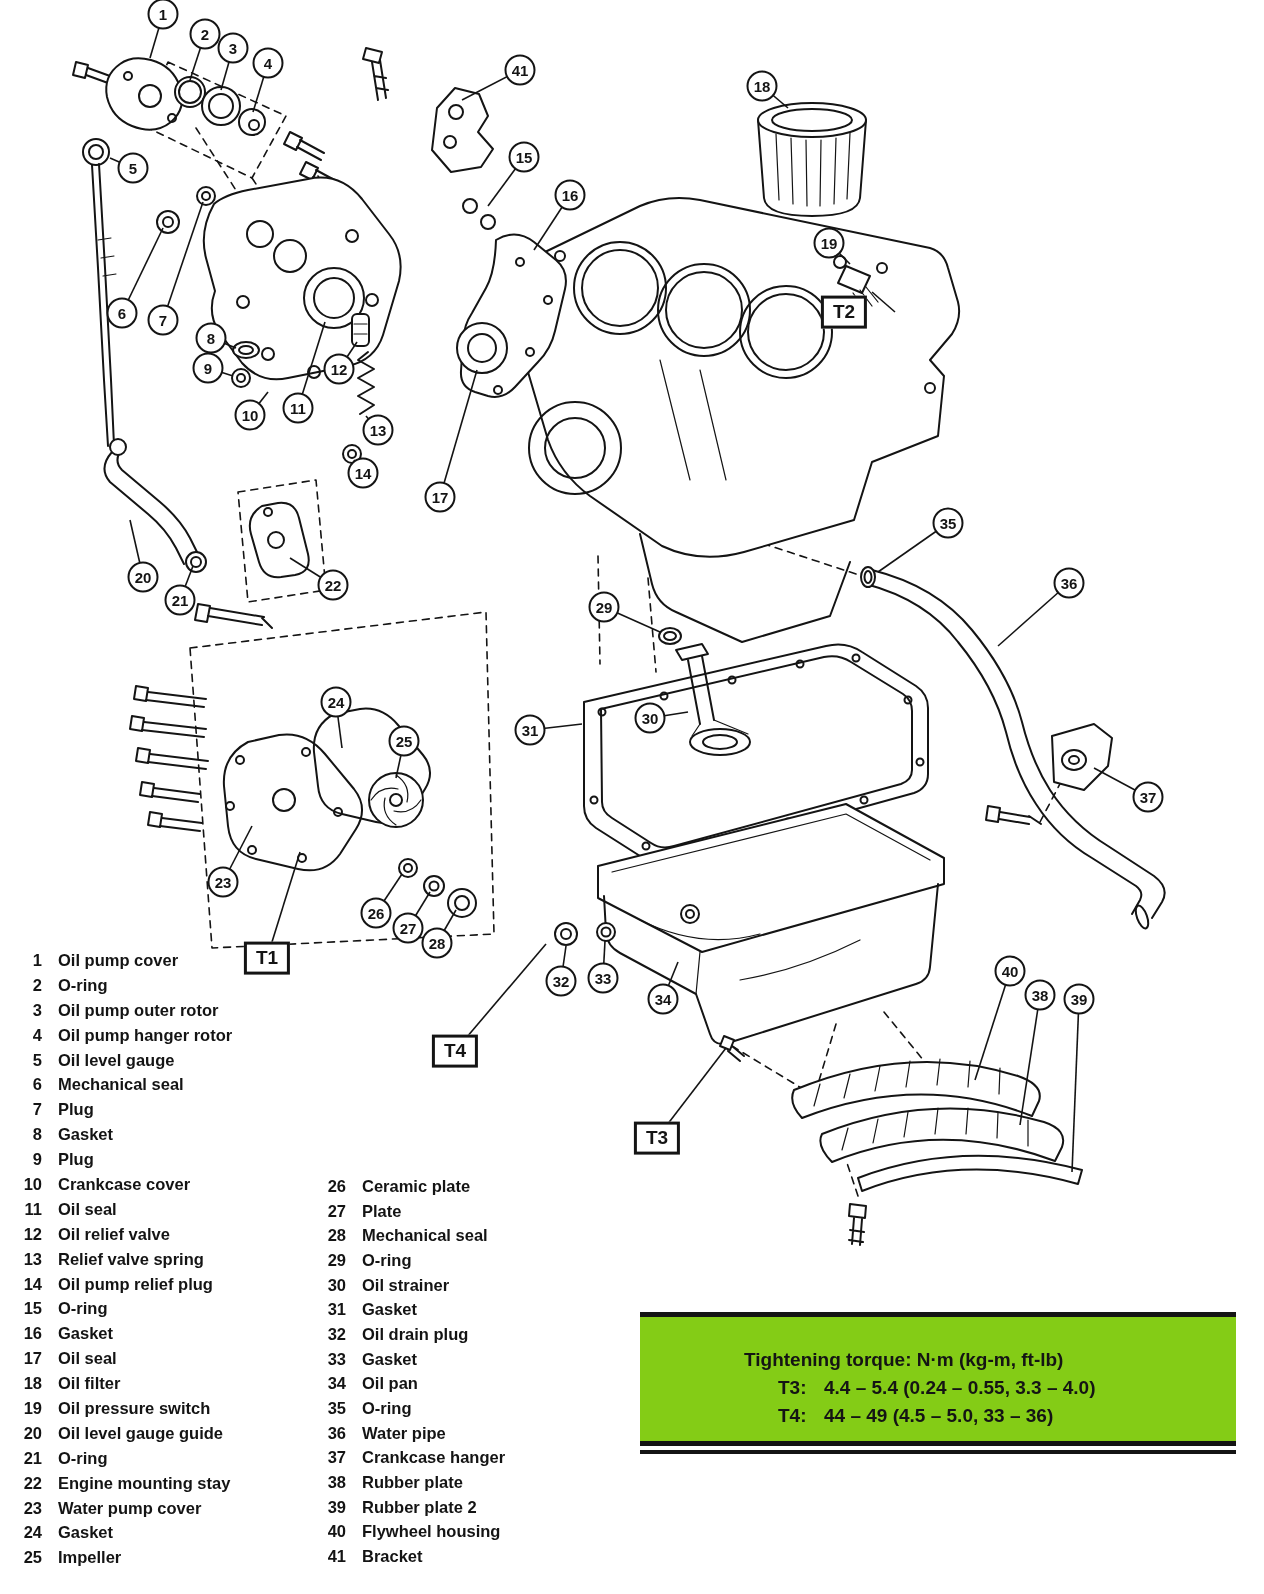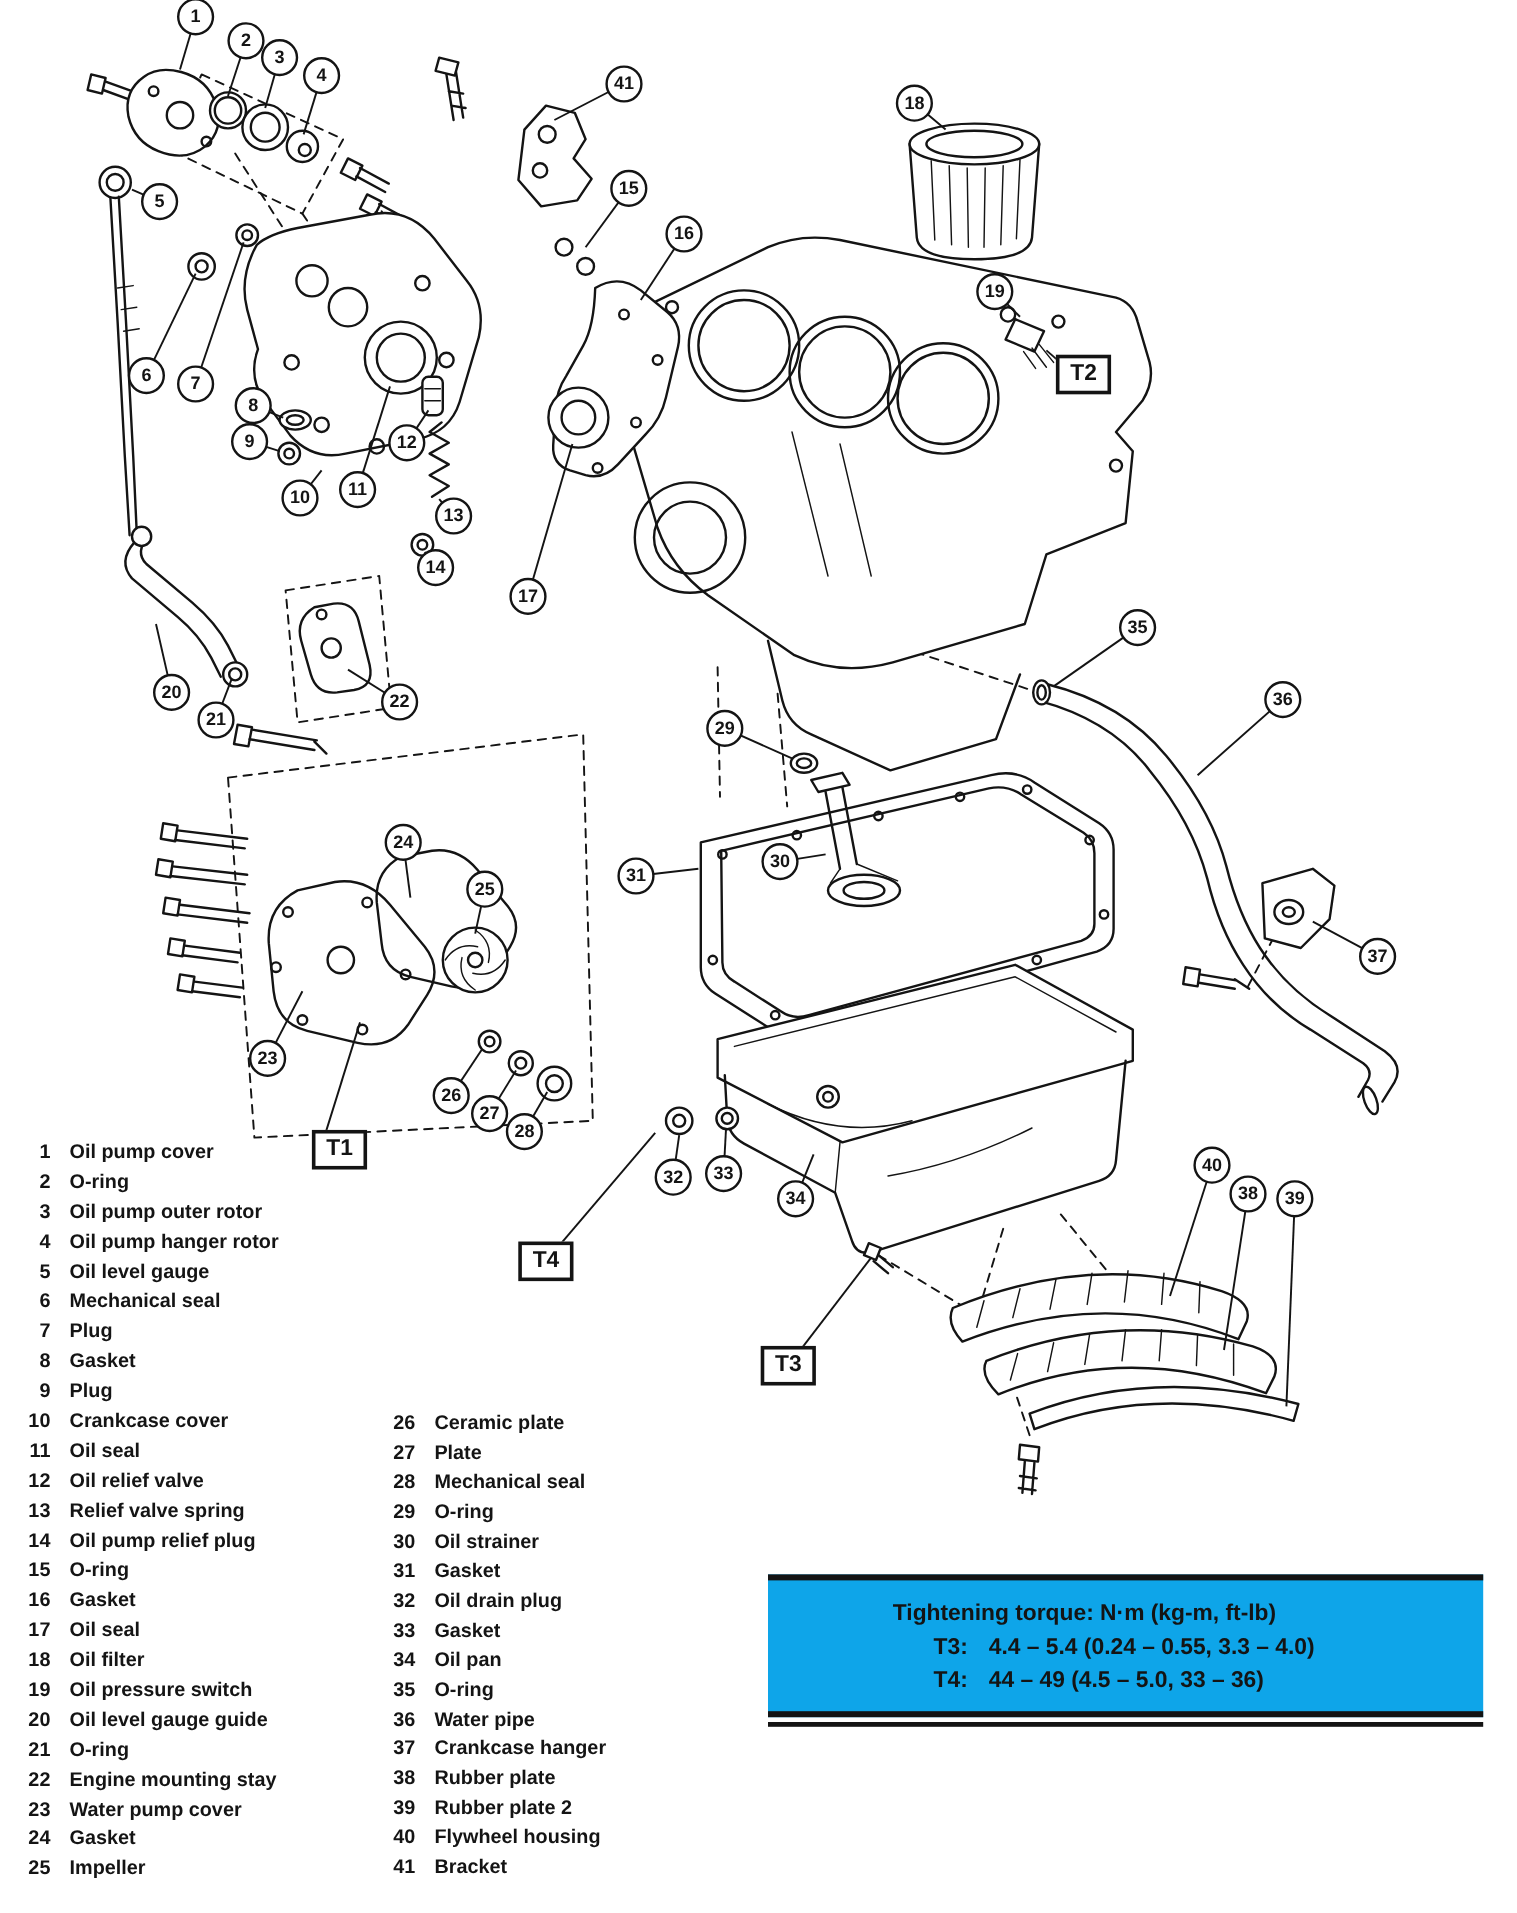--- a/index.html
+++ b/index.html
@@ -16,21 +16,21 @@
     font:700 19px/1.2 "Liberation Sans",sans-serif;transform:translate(-50%,-50%)}
   .parts-col{position:absolute;z-index:4}
   #parts-col-1{left:12px;top:948px}
   #parts-col-2{left:312px;top:1174px}
   .part-row{display:flex;align-items:center;height:24.9px;font-size:16.5px;font-weight:700;white-space:nowrap}
   #parts-col-2 .part-row{height:24.7px}
   .part-num{width:30px;text-align:right;flex:none}
   #parts-col-2 .part-num{width:34px}
   .part-name{margin-left:16px}
   #torque-panel{position:absolute;left:640px;top:1312px;width:596px;z-index:4;
-    border-top:5px solid #141414;border-bottom:5px solid #141414;padding:17px 10px 14px;background:#0ea5e9}
+    border-top:5px solid #141414;border-bottom:5px solid #141414;padding:32px 10px 14px;background:#84cc16}
   #torque-panel::after{content:"";position:absolute;left:0;right:0;bottom:-13px;border-bottom:4px solid #141414}
   .torque-title{font-size:19px;font-weight:700;margin-left:94px}
   .torque-row{display:flex;font-size:19px;font-weight:700;margin:6px 0 0 128px}
   .tq-label{width:46px;flex:none}
   .leader{stroke:#141414;stroke-width:1.6}
   svg .s{fill:none;stroke:#141414;stroke-width:2;stroke-linecap:round;stroke-linejoin:round}
   svg .t{stroke-width:1.2}
   svg .d{stroke-dasharray:7 6;stroke-width:1.6}
 </style>
 </head>
@@ -361,22 +361,22 @@
       <div class="callout" style="left: 223px; top: 882px;">23</div>
       <div class="callout" style="left: 376px; top: 913px;">26</div>
       <div class="callout" style="left: 408px; top: 928px;">27</div>
       <div class="callout" style="left: 437px; top: 943px;">28</div>
       <div class="callout" style="left: 561px; top: 981px;">32</div>
       <div class="callout" style="left: 603px; top: 978px;">33</div>
       <div class="callout" style="left: 663px; top: 999px;">34</div>
       <div class="callout" style="left: 1010px; top: 971px;">40</div>
       <div class="callout" style="left: 1040px; top: 995px;">38</div>
       <div class="callout" style="left: 1079px; top: 999px;">39</div>
-      <div class="tbox" style="left: 283px; top: 958px; text-align: right;">T1</div>
-      <div class="tbox" style="left: 903px; top: 312px; text-align: right;">T2</div>
+      <div class="tbox" style="left: 267px; top: 958px; text-align: right;">T1</div>
+      <div class="tbox" style="left: 844px; top: 312px; text-align: right;">T2</div>
       <div class="tbox" style="left: 657px; top: 1138px;">T3</div>
       <div class="tbox" style="left: 455px; top: 1051px;">T4</div>
     </div>
 
   <div class="parts-col" id="parts-col-1">
       <div class="part-row">
         <span class="part-num">1</span>
         <span class="part-name">Oil pump cover</span>
       </div>
       <div class="part-row">

